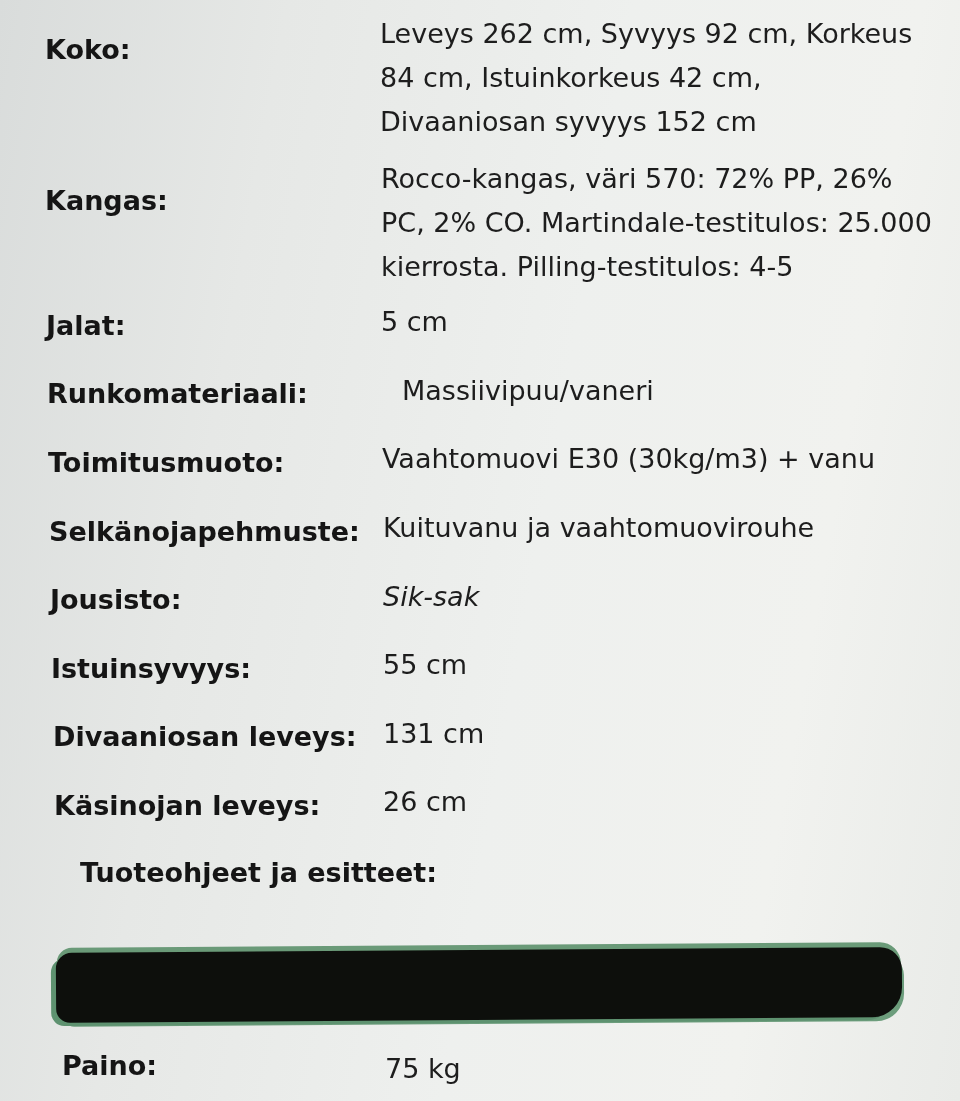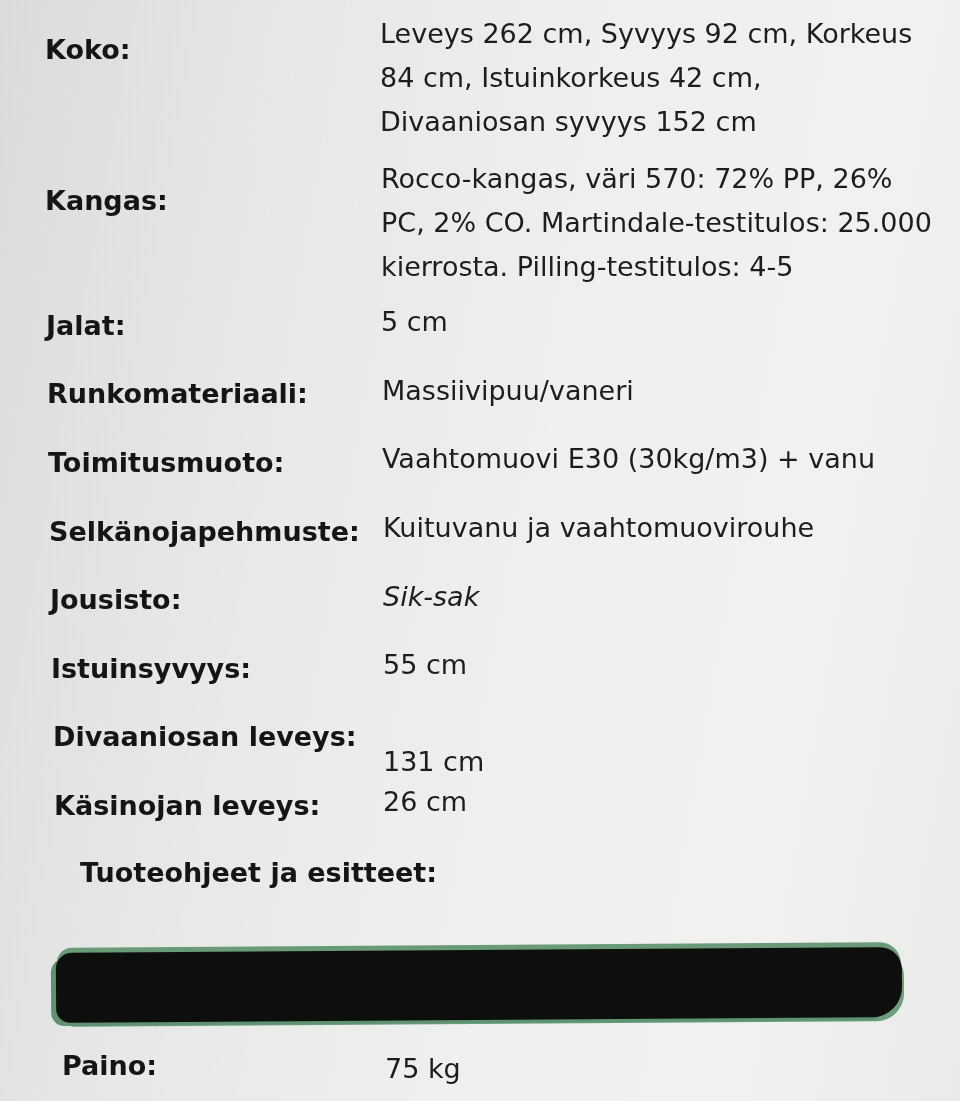--- a/index.html
+++ b/index.html
@@ -38,21 +38,21 @@
     <span class="value" style="left:381px;top:157px;width:560px;">Rocco-kangas, väri 570: 72% PP, 26% PC, 2% CO. Martindale-testitulos: 25.000 kierrosta. Pilling-testitulos: 4-5</span>
   </div>
 
   <div class="row">
     <span class="label" style="left:46px;top:310px;">Jalat:</span>
     <span class="value" style="left:381px;top:300px;">5 cm</span>
   </div>
 
   <div class="row">
     <span class="label" style="left:47px;top:378px;">Runkomateriaali:</span>
-    <span class="value" style="left:382px;top:369px;">Massiivipuu/vaneri</span>
+    <span class="value" style="left:402px;top:369px;">Massiivipuu/vaneri</span>
   </div>
 
   <div class="row">
     <span class="label" style="left:48px;top:447px;">Toimitusmuoto:</span>
     <span class="value" style="left:382px;top:437px;">Vaahtomuovi E30 (30kg/m3) + vanu</span>
   </div>
 
   <div class="row">
     <span class="label" style="left:49px;top:516px;">Selkänojapehmuste:</span>
     <span class="value" style="left:383px;top:506px;">Kuituvanu ja vaahtomuovirouhe</span>
@@ -63,21 +63,21 @@
     <span class="value" style="left:383px;top:575px;font-style:italic;">Sik-sak</span>
   </div>
 
   <div class="row">
     <span class="label" style="left:51px;top:653px;">Istuinsyvyys:</span>
     <span class="value" style="left:383px;top:643px;">55 cm</span>
   </div>
 
   <div class="row">
     <span class="label" style="left:53px;top:721px;">Divaaniosan leveys:</span>
-    <span class="value" style="left:383px;top:712px;margin-top:28px;">131 cm</span>
+    <span class="value" style="left:383px;top:712px;">131 cm</span>
   </div>
 
   <div class="row">
     <span class="label" style="left:54px;top:790px;text-align:right;">Käsinojan leveys:</span>
     <span class="value" style="left:383px;top:780px;">26 cm</span>
   </div>
 
   <div class="row">
     <span class="label" style="left:56px;top:857px;margin-left:24px;">Tuoteohjeet ja esitteet:</span>
     <div class="value" style="left:384px;top:851px;">

